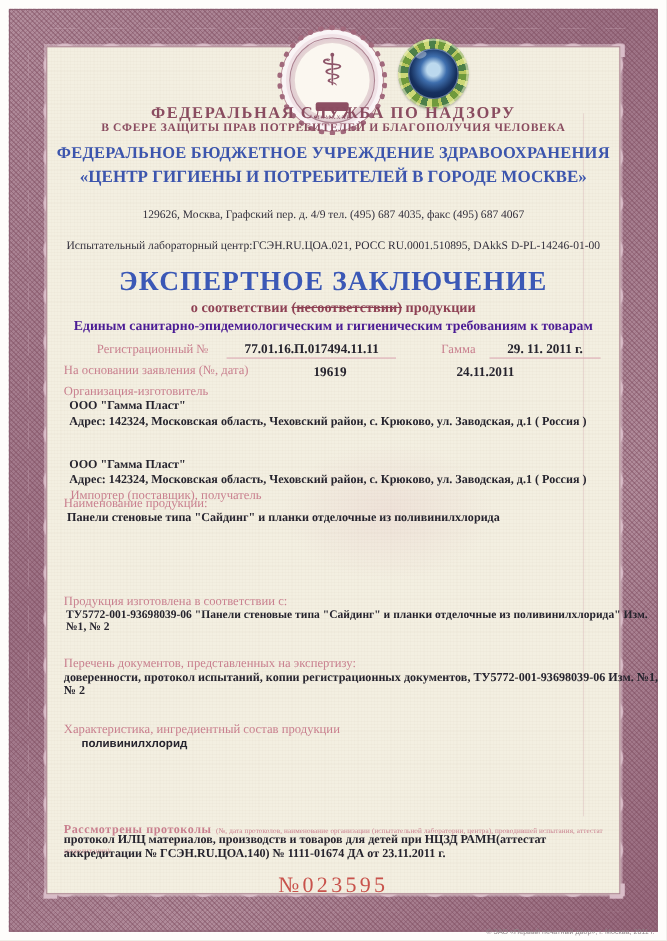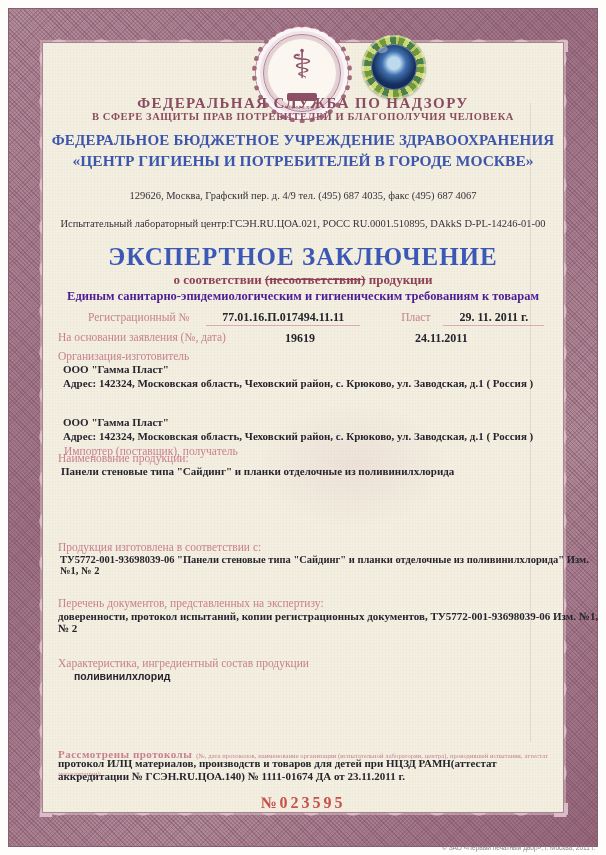--- a/index.html
+++ b/index.html
@@ -85,21 +85,21 @@
   .t-req  { top:289px; font-size:12.5px; font-weight:bold; }
   .val { font-weight:bold; color:#26242e; }
   .uline { border-bottom:1px solid #dba9b4; padding:0 16px 1px 16px; }
   .row-reg { top:310px; left:88px; right:58px; font-size:11.5px; }
   .row-reg .val { font-size:12px; }
   .row-app { top:331px; left:58px; right:58px; font-size:11.5px; }
   .row-app .num { position:absolute; left:227px; top:0; font-size:12px; }
   .row-app .dat { position:absolute; left:357px; top:0; font-size:12px; }
   .blk-lbl { font-size:11.5px; color:#c9808f; }
   .blk-val { font-size:11px; font-weight:bold; color:#26242e; }
-  .serial { top:794px; font-size:16px; font-weight:bold; letter-spacing:3px; color:#c8524b; }
+  .serial { top:794px; font-size:20px; font-weight:normal; letter-spacing:3px; color:#c8524b; }
   .credit { top:844px; right:11px; font-size:6.5px; color:#8e8387; font-family:"Liberation Sans",sans-serif; }
   .tiny { font-size:6.5px; letter-spacing:.1px; }
 </style>
 </head>
 <body>
 
 <div class="page">
 
   <div class="frame">
     <div class="sc sc-t"></div>
@@ -126,21 +126,21 @@
   <div class="abs ctr h-addr1">129626, Москва, Графский пер. д. 4/9 тел. (495) 687 4035, факс (495) 687 4067</div>
   <div class="abs ctr h-addr3">Испытательный лабораторный центр:ГСЭН.RU.ЦОА.021, РОСС RU.0001.510895, DAkkS D-PL-14246-01-00</div>
 
   <div class="abs ctr t-main">ЭКСПЕРТНОЕ ЗАКЛЮЧЕНИЕ</div>
   <div class="abs ctr t-sub"><span>о соответствии </span><span class="struck">(несоответствии)</span><span> продукции</span></div>
   <div class="abs ctr t-req red">Единым санитарно-эпидемиологическим и гигиеническим требованиям к товарам</div>
 
   <div class="abs row-reg">
     <span class="pink">Регистрационный №</span>
     <span class="val uline" style="margin-left:14px;">77.01.16.П.017494.11.11</span>
-    <span class="pink" style="margin-left:38px;">Пласт</span>
+    <span class="pink" style="margin-left:38px;">Гамма</span>
     <span class="val uline" style="margin-left:10px;">29. 11. 2011 г.</span>
   </div>
 
   <div class="abs row-app">
     <span class="pink">На основании заявления (№, дата)</span>
     <span class="val num">19619</span>
     <span class="val dat">24.11.2011</span>
   </div>
 
   <div class="abs blk-lbl" style="top:350px; left:58px;">Организация-изготовитель</div>

